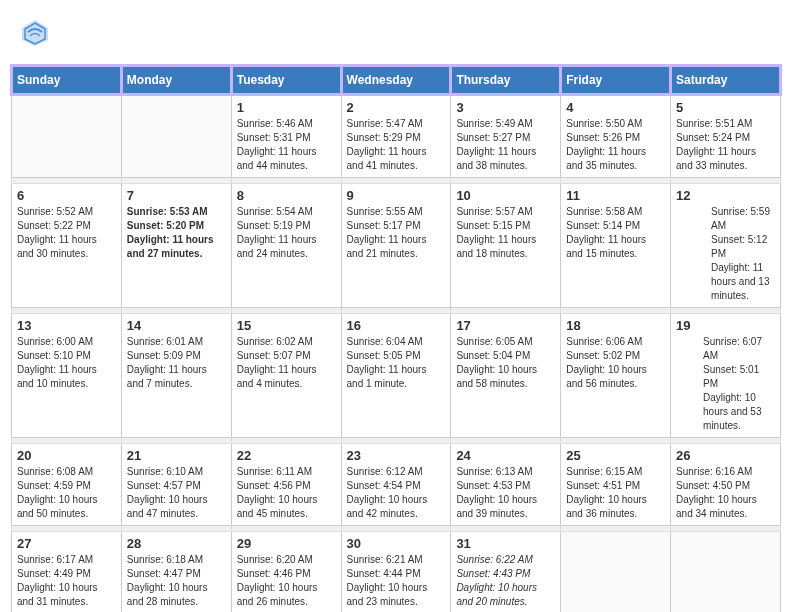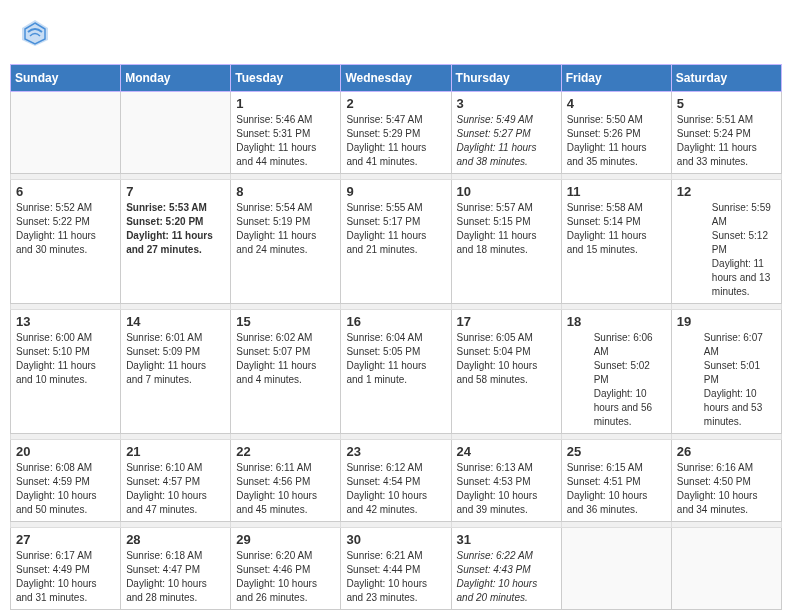--- a/index.html
+++ b/index.html
@@ -57,21 +57,21 @@
       width: 100%;
       border-collapse: collapse;
       font-size: 11px;
     }
     .calendar th {
       background-color: #3a7abf;
       color: #fff;
       padding: 6px 4px;
       text-align: left;
       font-size: 12px;
-      border: 1px solid #c4b5fd;
+      border: 3px solid #c4b5fd;
     }
     .calendar td {
       border: 1px solid #ccc;
       vertical-align: top;
       padding: 4px 5px;
       width: calc(100% / 7);
       min-height: 80px;
       background: #fff;
     }
     .calendar td.empty {
@@ -141,21 +141,21 @@
 Daylight: 11 hours and 44 minutes.</div>
         </td>
         <td>
           <span class="day-num">2</span>
           <div class="day-info" style="white-space: pre-line;">Sunrise: 5:47 AM
 Sunset: 5:29 PM
 Daylight: 11 hours and 41 minutes.</div>
         </td>
         <td>
           <span class="day-num">3</span>
-          <div class="day-info" style="white-space: pre-line; font-style: italic;">Sunrise: 5:49 AM
+          <div class="day-info" style="white-space: pre-line;">Sunrise: 5:49 AM
 Sunset: 5:27 PM
 Daylight: 11 hours and 38 minutes.</div>
         </td>
         <td>
           <span class="day-num">4</span>
           <div class="day-info" style="white-space: pre-line;">Sunrise: 5:50 AM
 Sunset: 5:26 PM
 Daylight: 11 hours and 35 minutes.</div>
         </td>
         <td>
@@ -253,21 +253,21 @@
 Daylight: 11 hours and 1 minute.</div>
         </td>
         <td>
           <span class="day-num">17</span>
           <div class="day-info" style="white-space: pre-line;">Sunrise: 6:05 AM
 Sunset: 5:04 PM
 Daylight: 10 hours and 58 minutes.</div>
         </td>
         <td>
           <span class="day-num">18</span>
-          <div class="day-info" style="white-space: pre-line; margin-left: 27px;">Sunrise: 6:06 AM
+          <div class="day-info" style="white-space: pre-line;">Sunrise: 6:06 AM
 Sunset: 5:02 PM
 Daylight: 10 hours and 56 minutes.</div>
         </td>
         <td>
           <span class="day-num">19</span>
           <div class="day-info" style="white-space: pre-line; margin-left: 27px;">Sunrise: 6:07 AM
 Sunset: 5:01 PM
 Daylight: 10 hours and 53 minutes.</div>
         </td>
       </tr>

